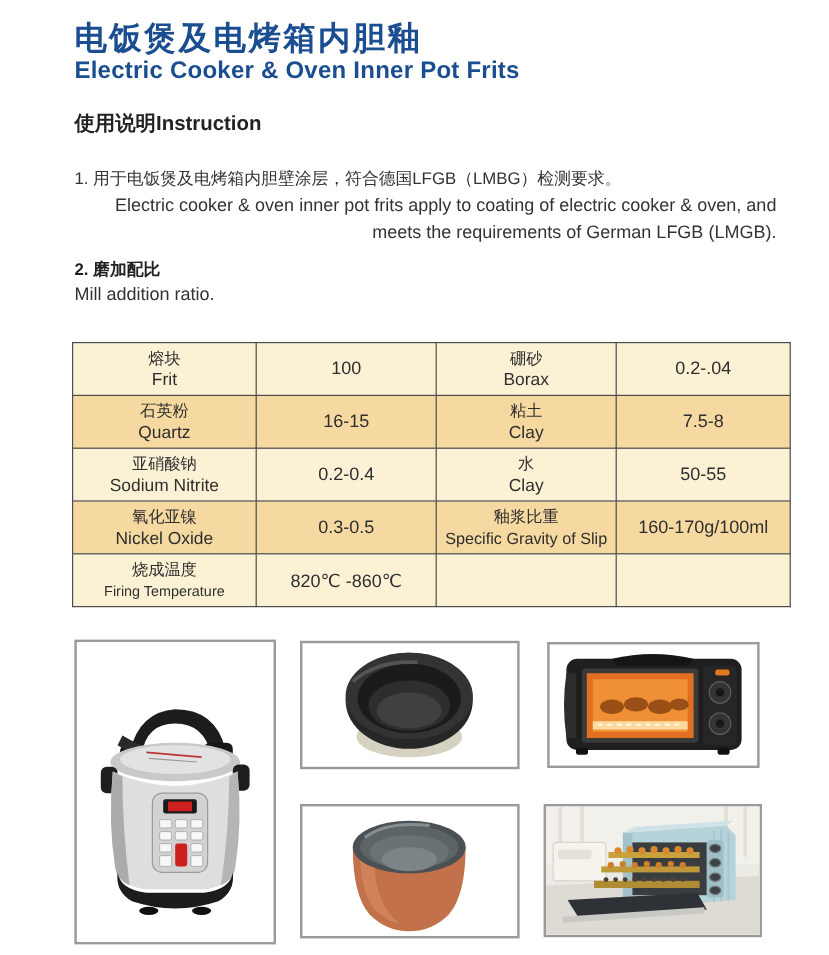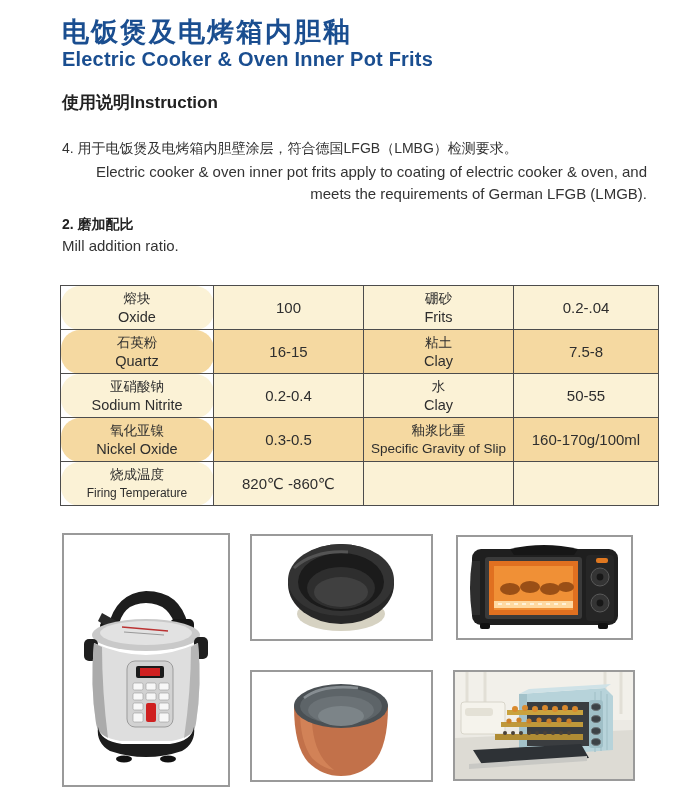--- a/index.html
+++ b/index.html
@@ -45,21 +45,21 @@
     border-collapse: collapse; table-layout: fixed;
     width: 578px;
   }
   table.mix td {
     border: 1px solid #4c4c4c;
     height: 43px;
     text-align: center; vertical-align: middle;
     padding: 0 2px;
     color: #2e2e2e;
   }
-  td.c1 { width: 148px; border-radius: 19px; }
+  td.c1 { width: 148px; }
   td.c2 { width: 145px; }
   td.c3 { width: 145px; }
   td.c4 { width: 140px; }
   tr.light td { background: #fbf2d6; }
   tr.dark  td { background: #f5d9a1; }
   .cell-zh { display: block; font-size: 13.5px; line-height: 18px; }
   .cell-en { display: block; font-size: 14.5px; line-height: 18px; }
   .cell-en.small { font-size: 12px; }
   .cell-en.mid { font-size: 13.5px; }
   .cell-val { font-size: 15px; }
@@ -80,37 +80,37 @@
 </head>
 <body>
 
 <div class="page">
 
   <div class="title-zh">电饭煲及电烤箱内胆釉</div>
   <div class="title-en">Electric Cooker &amp; Oven Inner Pot Frits</div>
 
   <div class="sec-heading">使用说明Instruction</div>
 
-  <div class="para-zh">4. 用于电饭煲及电烤箱内胆壁涂层，符合德国LFGB（LMBG）检测要求。</div>
+  <div class="para-zh">1. 用于电饭煲及电烤箱内胆壁涂层，符合德国LFGB（LMBG）检测要求。</div>
   <div class="para-en">Electric cooker &amp; oven inner pot frits apply to coating of electric cooker &amp; oven, and meets the requirements of German LFGB (LMGB).</div>
 
   <div class="sec2-heading">2. 磨加配比</div>
   <div class="sec2-sub">Mill addition ratio.</div>
 
   <table class="mix">
     <tbody>
         <tr class="light">
       <td class="c1">
         <span class="cell-zh">熔块</span>
-        <span class="cell-en">Oxide</span>
+        <span class="cell-en">Frit</span>
       </td>
       <td class="c2 cell-val">100</td>
       <td class="c3">
         <span class="cell-zh">硼砂</span>
-        <span class="cell-en">Frits</span>
+        <span class="cell-en">Borax</span>
       </td>
       <td class="c4 cell-val">0.2-.04</td>
     </tr>
     <tr class="dark">
       <td class="c1">
         <span class="cell-zh">石英粉</span>
         <span class="cell-en">Quartz</span>
       </td>
       <td class="c2 cell-val">16-15</td>
       <td class="c3">

